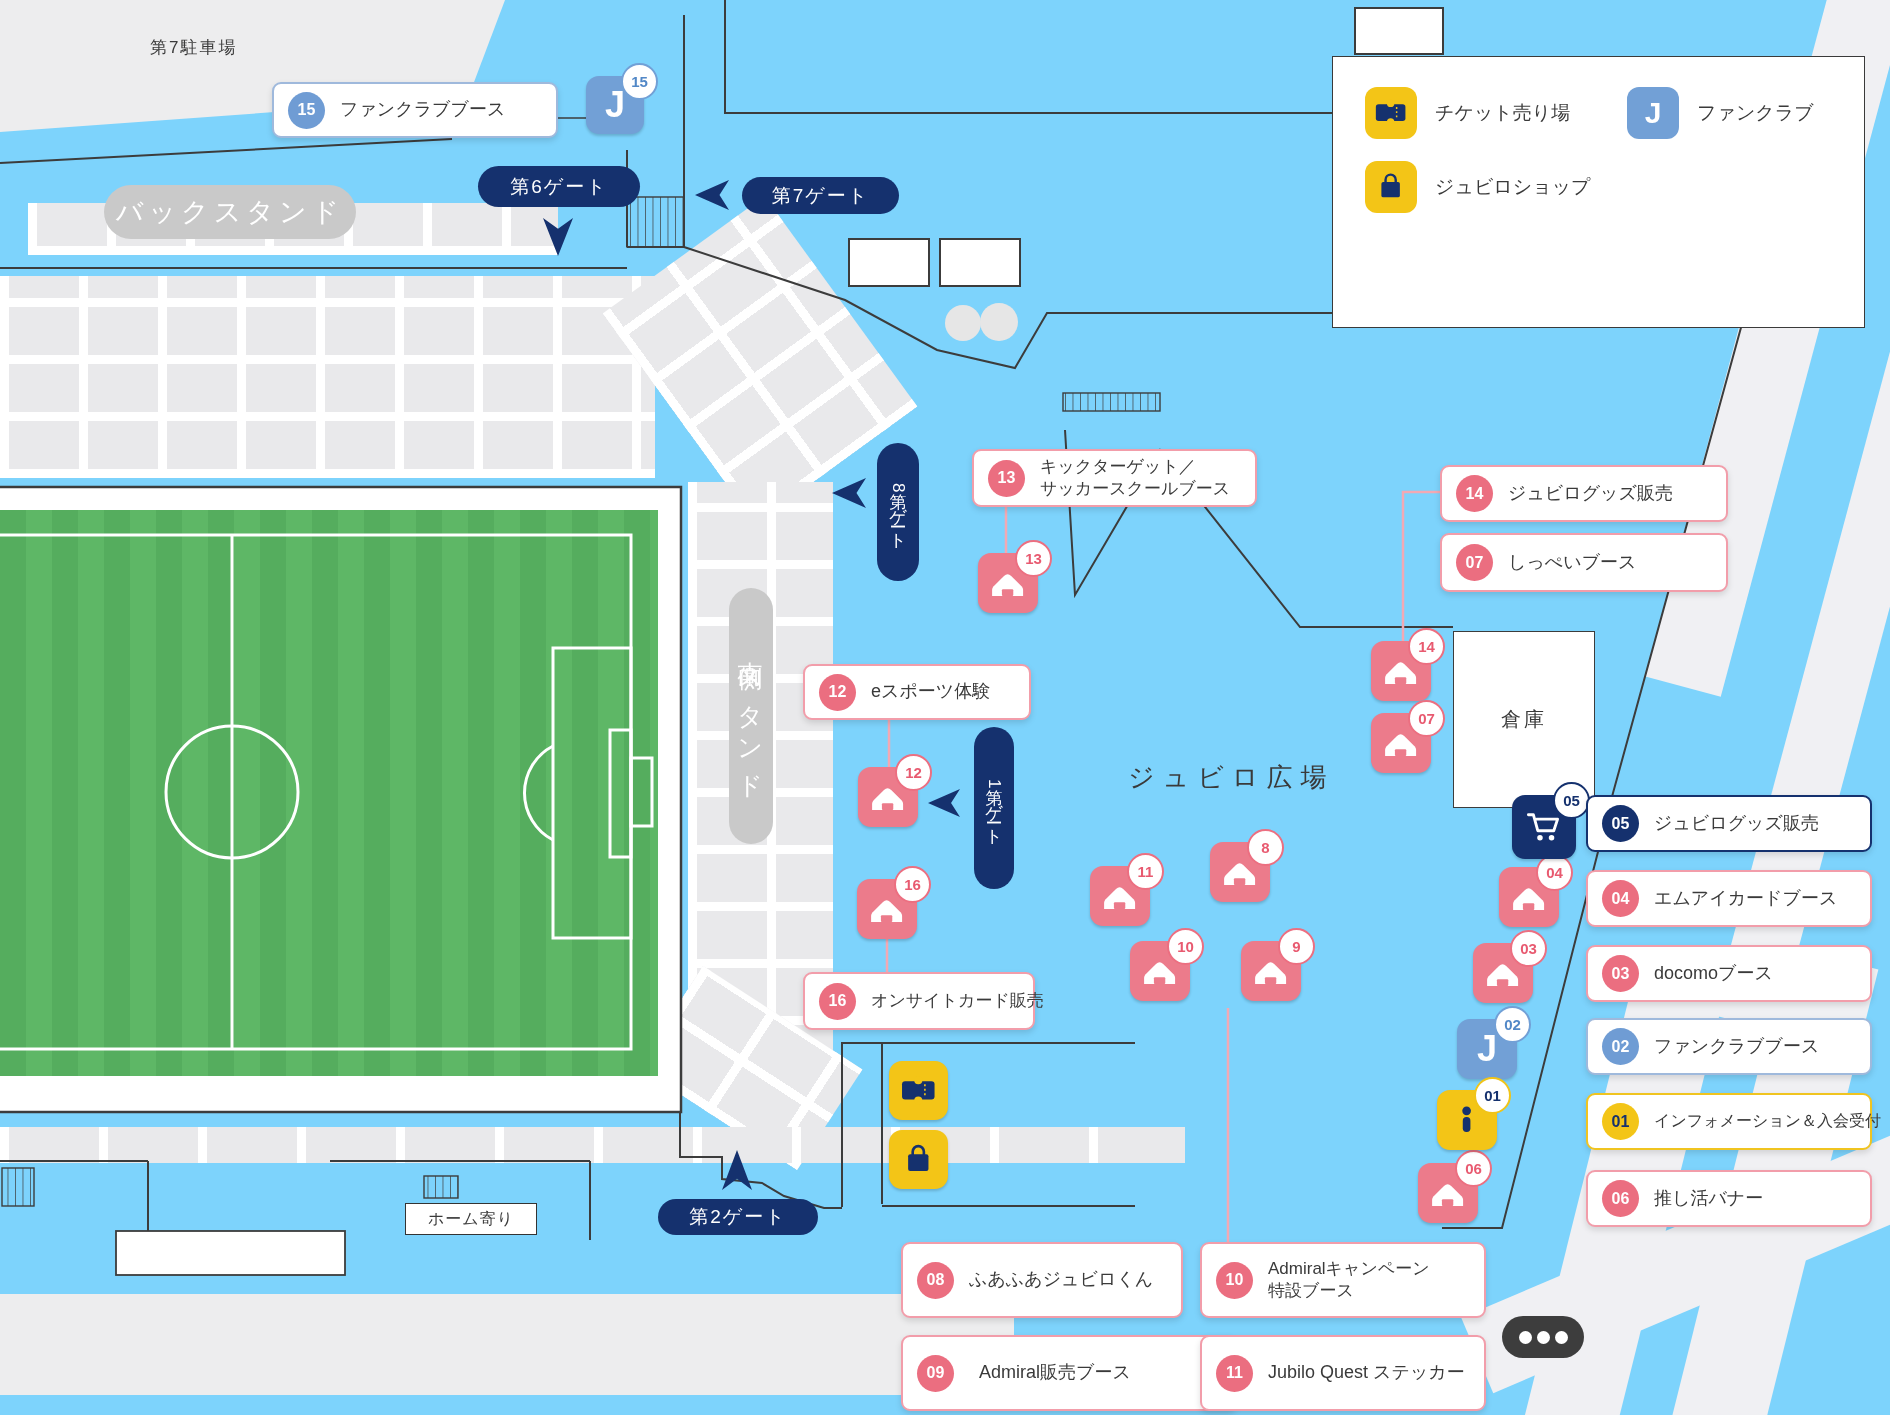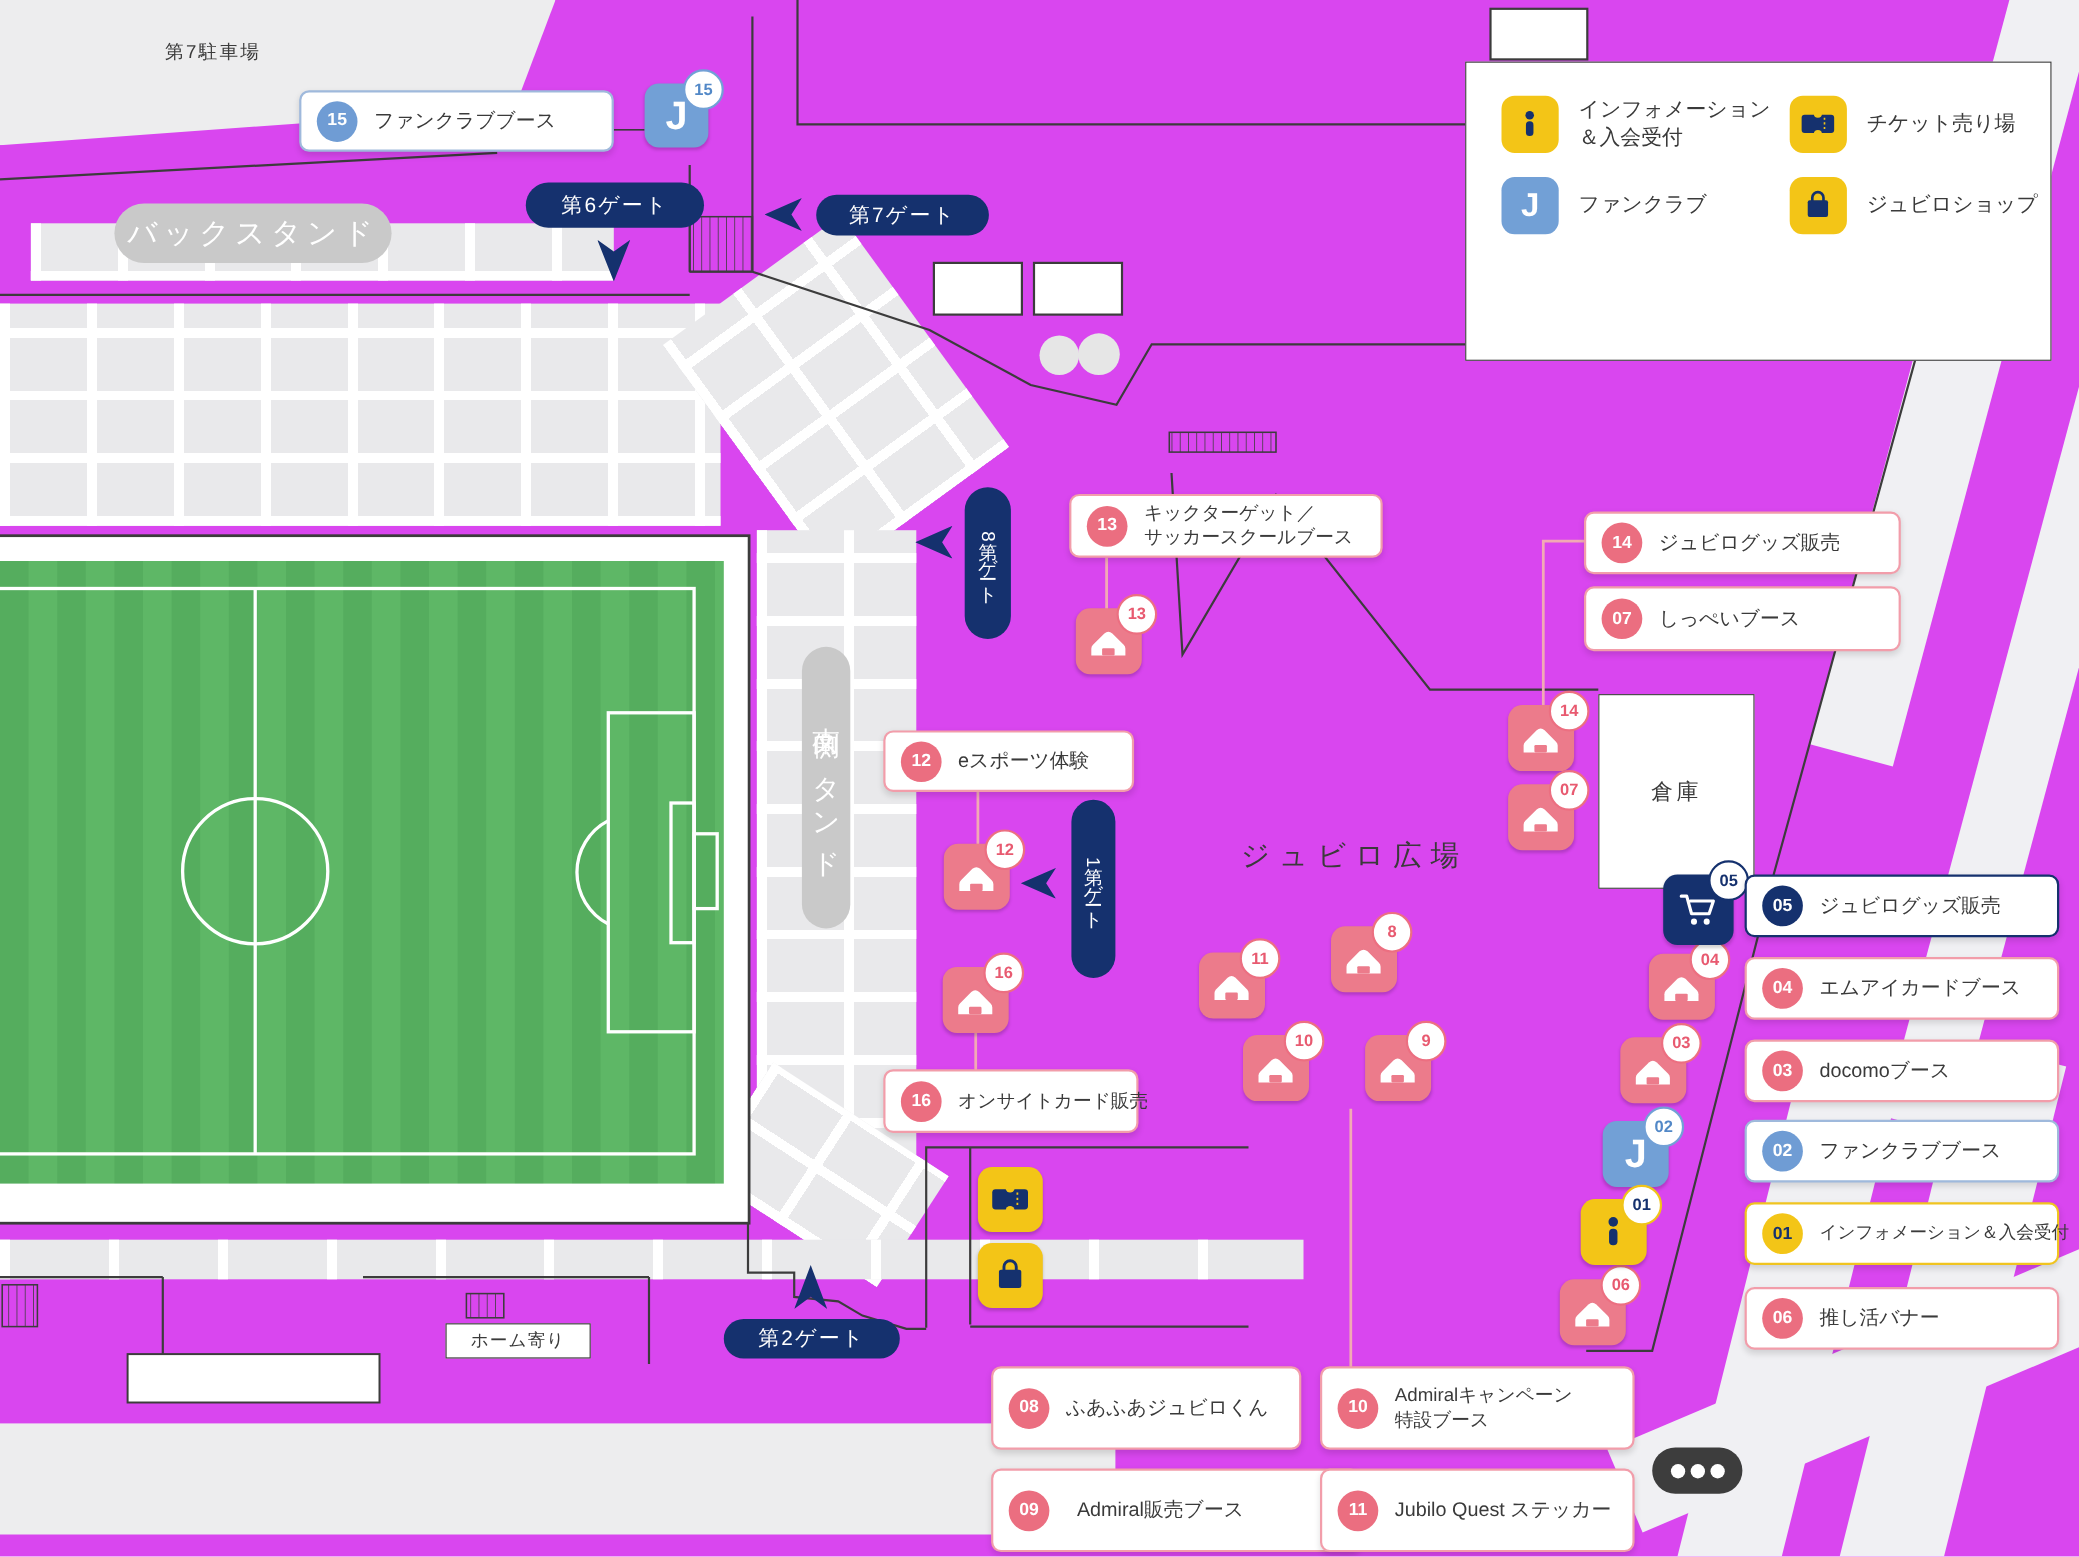--- a/index.html
+++ b/index.html
@@ -1,16 +1,16 @@
 <!DOCTYPE html>
 <html><head>
 <meta charset="utf-8">
 <style>
   html,body{margin:0;padding:0;background:#fff;}
-  .canvas{position:relative;width:1890px;height:1415px;overflow:hidden;background:#d946ef;
+  .canvas{position:relative;width:1890px;height:1415px;overflow:hidden;background:#7dd3fc;
           font-family:"Liberation Sans","DejaVu Sans",sans-serif;color:#3a3a3a;}
   
   .road{position:absolute;background:#f0f0f3;z-index:0;}
   .parking-zone{position:absolute;left:0;top:0;width:520px;height:140px;background:#ededee;
 
                 clip-path:polygon(0 0,505px 0,468px 98px,0 132px);z-index:0;}
   .seats{position:absolute;z-index:1;background:
      repeating-linear-gradient(90deg,#fff 0 9px,transparent 9px 79px),
      repeating-linear-gradient(0deg,#fff 0 9px,transparent 9px 57px),#e9e9eb;}
   .seats-row{position:absolute;z-index:1;background:
@@ -430,31 +430,20 @@
     <span class="lbx-text">
         <span>Jubilo Quest ステッカー</span>
         <span></span>
       </span>
   </div>
 
   <div class="legend">
     <div class="lg-item">
       <span class="lg-icn yellow">
           <svg>
-            <use href="#sym-info"></use>
-          </svg>
-        </span>
-      <span class="lg-label">
-          <span>インフォメーション</span>
-          <span>＆入会受付</span>
-        </span>
-    </div>
-    <div class="lg-item">
-      <span class="lg-icn yellow">
-          <svg>
             <use href="#sym-ticket"></use>
           </svg>
         </span>
       <span class="lg-label">
           <span>チケット売り場</span>
           <span></span>
         </span>
     </div>
     <div class="lg-item">
       <span class="lg-icn blue">

